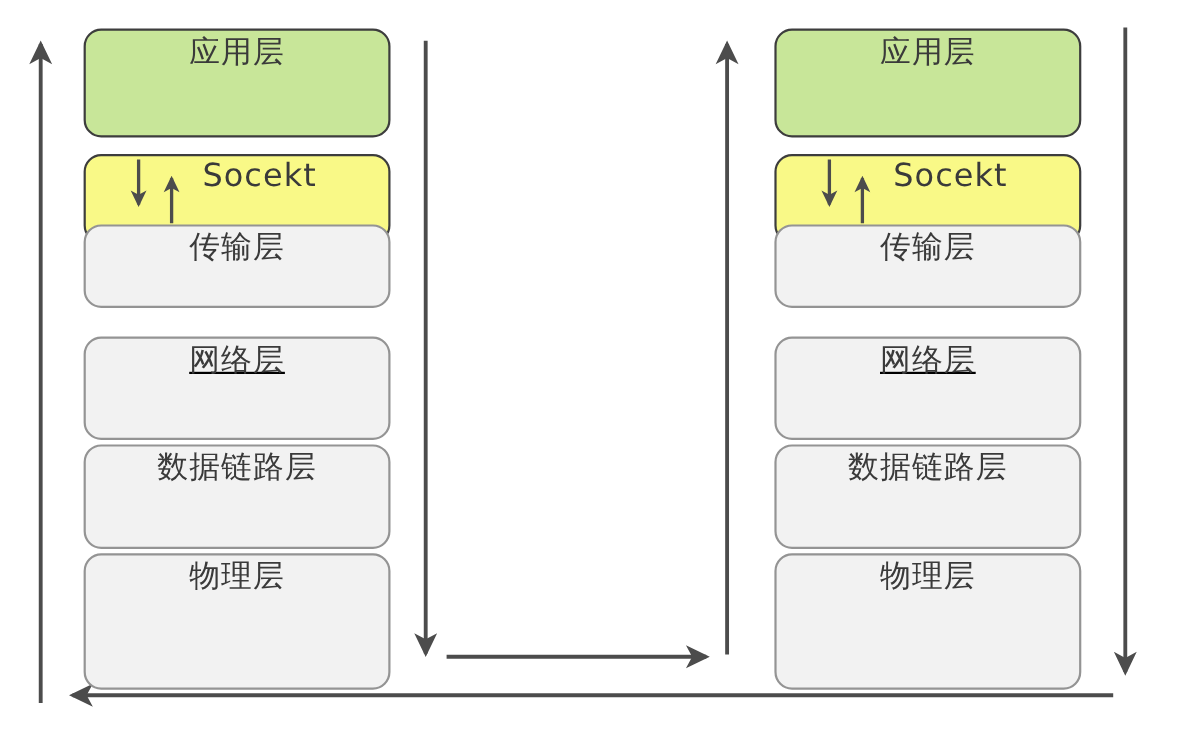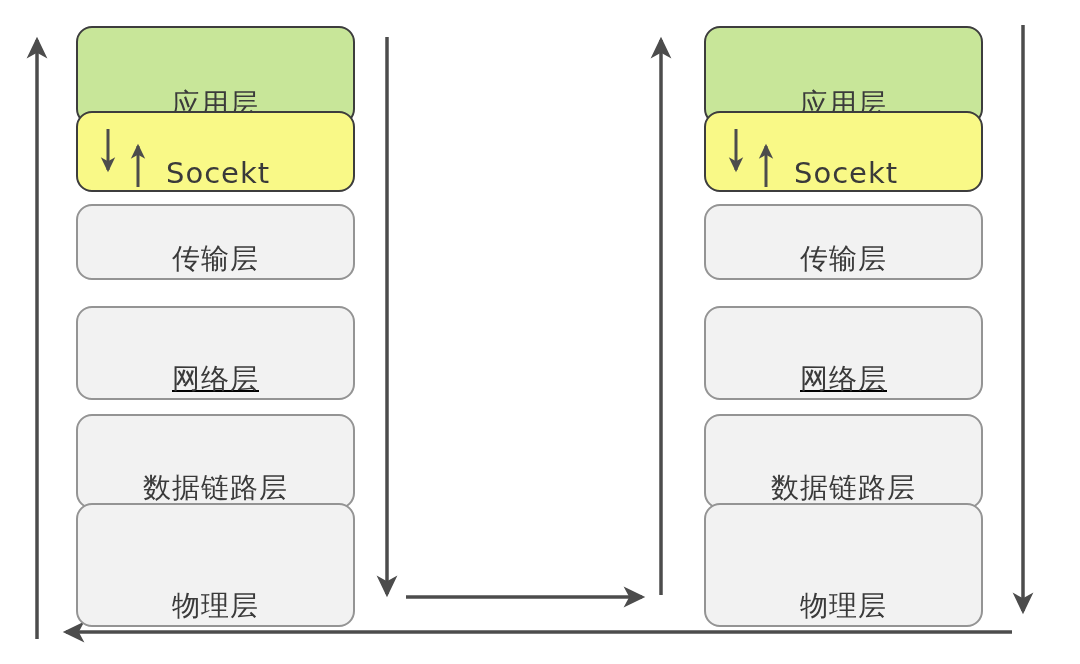--- a/index.html
+++ b/index.html
@@ -31,42 +31,42 @@
   }
   svg.flow line { stroke: var(--arrow-color); stroke-width: 3.5; }
   .stack {
     position: absolute; top: 0; height: 664px; width: 279px;
   }
   .stack-left  { left: 76px; }
   .stack-right { left: 704px; }
   .box {
     position: absolute; left: 0; width: 100%;
     box-sizing: border-box;
-    display: flex; align-items: flex-end; justify-content: center;
+    display: flex; align-items: flex-start; justify-content: center;
     border-radius: 16px;
     background: var(--layer-fill);
     border: 2px solid var(--layer-border);
   }
   .box .lbl {
     font-size: 28px;
     color: var(--text-color);
     letter-spacing: 1px;
     white-space: nowrap;
   }
   .b-app  { top: 26px;  height: 99px;
             background: var(--application-fill);
             border: 2.5px solid var(--colored-border); }
-  .b-sock { top: 111px; height: 81px;
+  .b-sock { top: 140px; height: 81px;
             background: var(--socket-fill);
             border: 2.5px solid var(--colored-border);
-            justify-content: flex-start; padding-left: 18px; }
+            justify-content: flex-start; padding-left: 36px; }
   .b-sock .lbl { margin-left: 16px; font-size: 29px; }
   .b-trans { top: 204px; height: 76px; }
   .b-net   { top: 306px; height: 94px; text-decoration: underline; }
-  .b-link  { top: 404px; height: 95px; margin-top: 10px; }
+  .b-link  { top: 404px; height: 95px; }
   .b-phys  { top: 503px; height: 124px; }
   .sock-icon { flex: 0 0 auto; }
   .sock-icon.down { margin-bottom: 10px; }
   .sock-icon.up   { margin-top: 10px; margin-left: 6px; }
   .sock-icon line { stroke: var(--arrow-color); stroke-width: 3; }
 </style>
 </head>
 <body>
 
 <div class="canvas">

